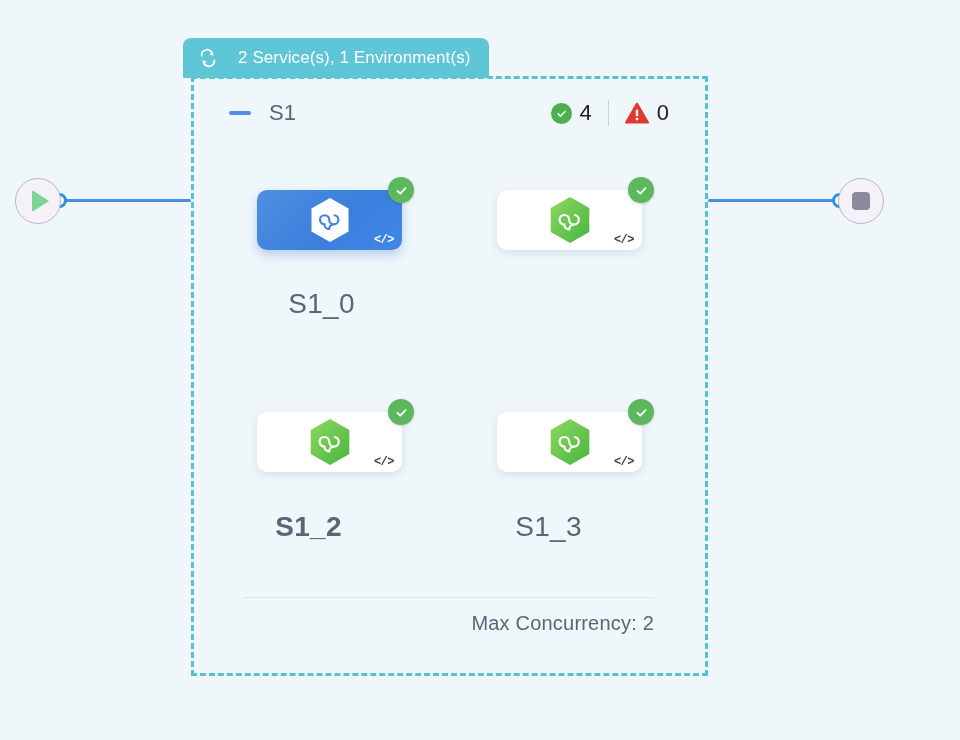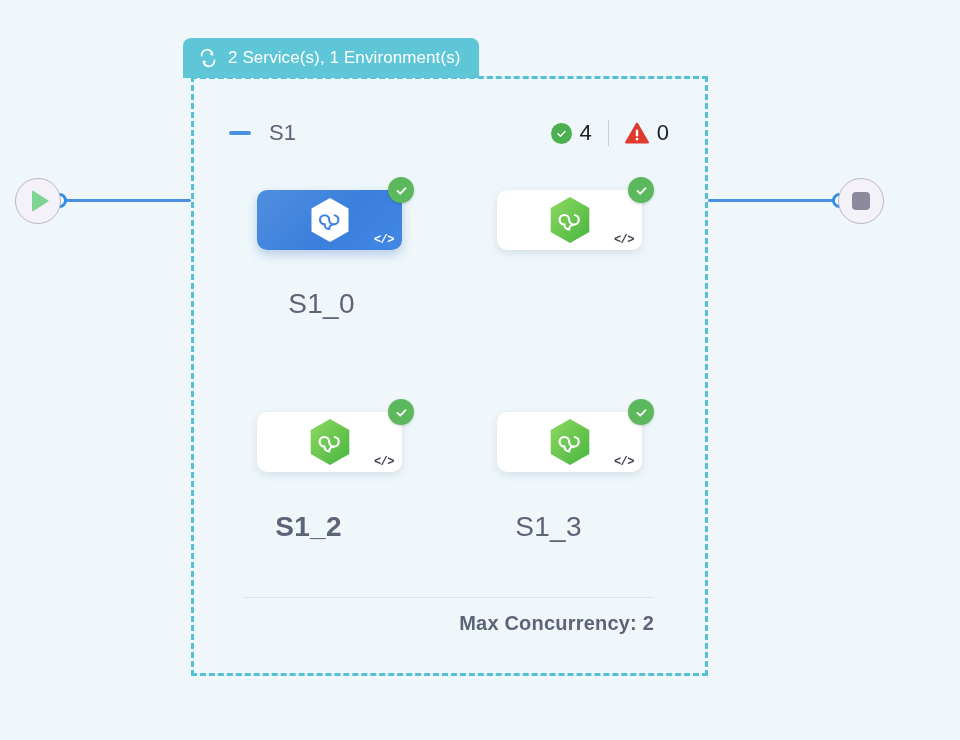--- a/index.html
+++ b/index.html
@@ -91,40 +91,40 @@
 
   .group-tab {
     position: absolute;
     left: 183px;
     top: 38px;
     height: 40px;
     background: #5ec6d6;
     border-radius: 8px 8px 0 0;
     display: flex;
     align-items: center;
-    gap: 9px;
+    gap: 19px;
     padding: 0 18px 0 14px;
     box-sizing: border-box;
     color: #ffffff;
     z-index: 5;
   }
   .group-tab-label {
     font-size: 17px;
     font-weight: 400;
     letter-spacing: 0.1px;
     white-space: nowrap;
     color: #ffffff;
   }
   .loop-icon { display: block; }
 
   
   .stage-header {
     position: absolute;
     left: 229px;
-    top: 116px;
+    top: 96px;
     width: 440px;
     height: 34px;
     display: flex;
     align-items: center;
     text-align: right;
   }
   .collapse-toggle {
     width: 22px;
     height: 4px;
     border-radius: 2px;
@@ -247,21 +247,21 @@
     height: 1px;
     background: #dfe3ea;
   }
   .footer-text {
     position: absolute;
     left: 243px;
     top: 612px;
     width: 411px;
     text-align: right;
     font-size: 20px;
-    font-weight: 700;
+    font-weight: 400;
     color: #5c6478;
     letter-spacing: 0.2px;
   }
 </style>
 </head>
 <body>
 
 <div id="canvas">
 
   <div class="edge-line edge-left"></div>

